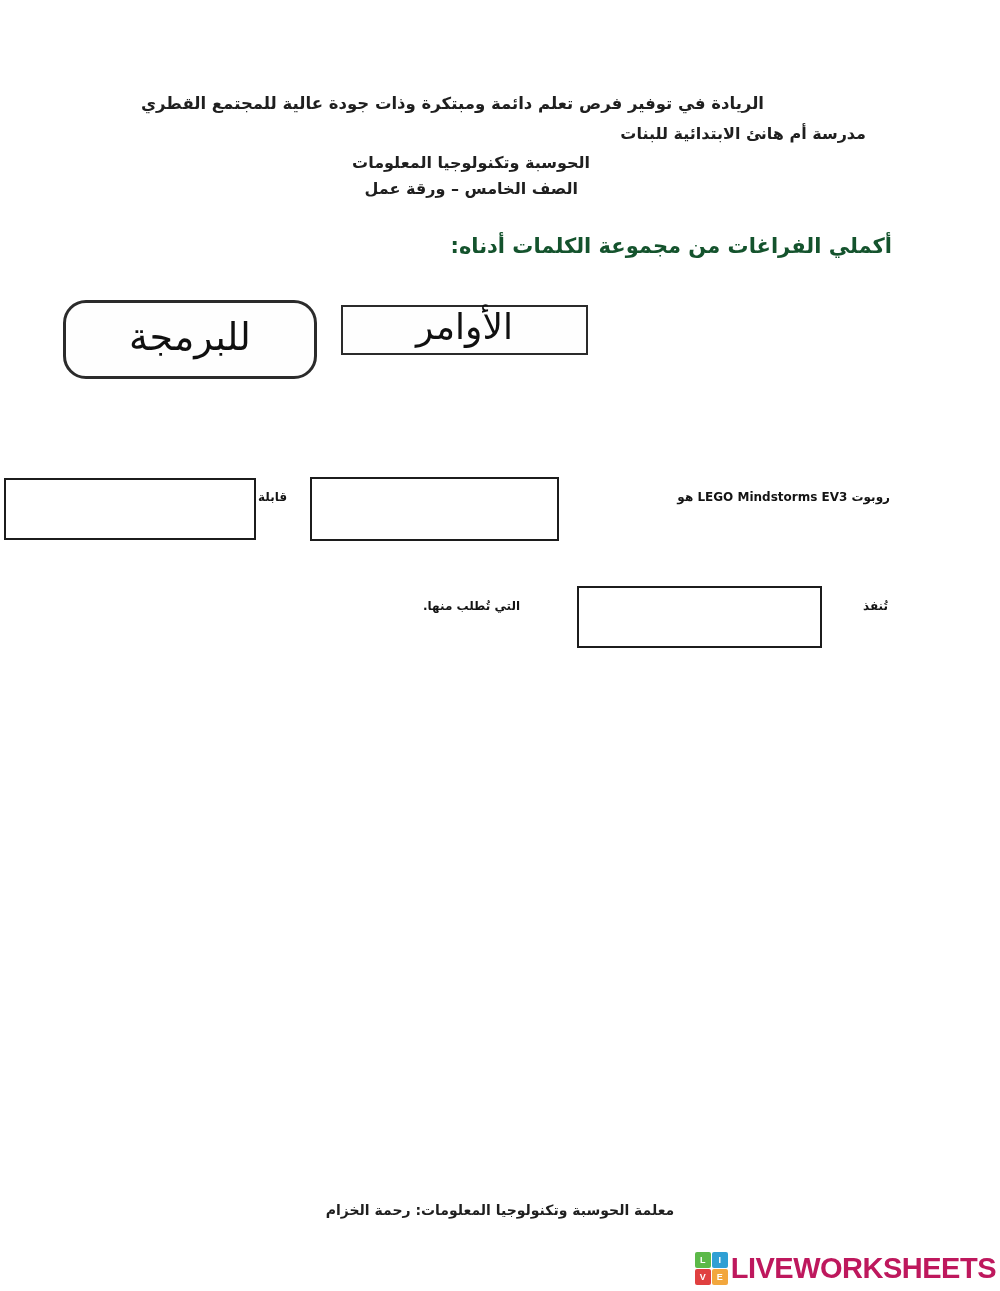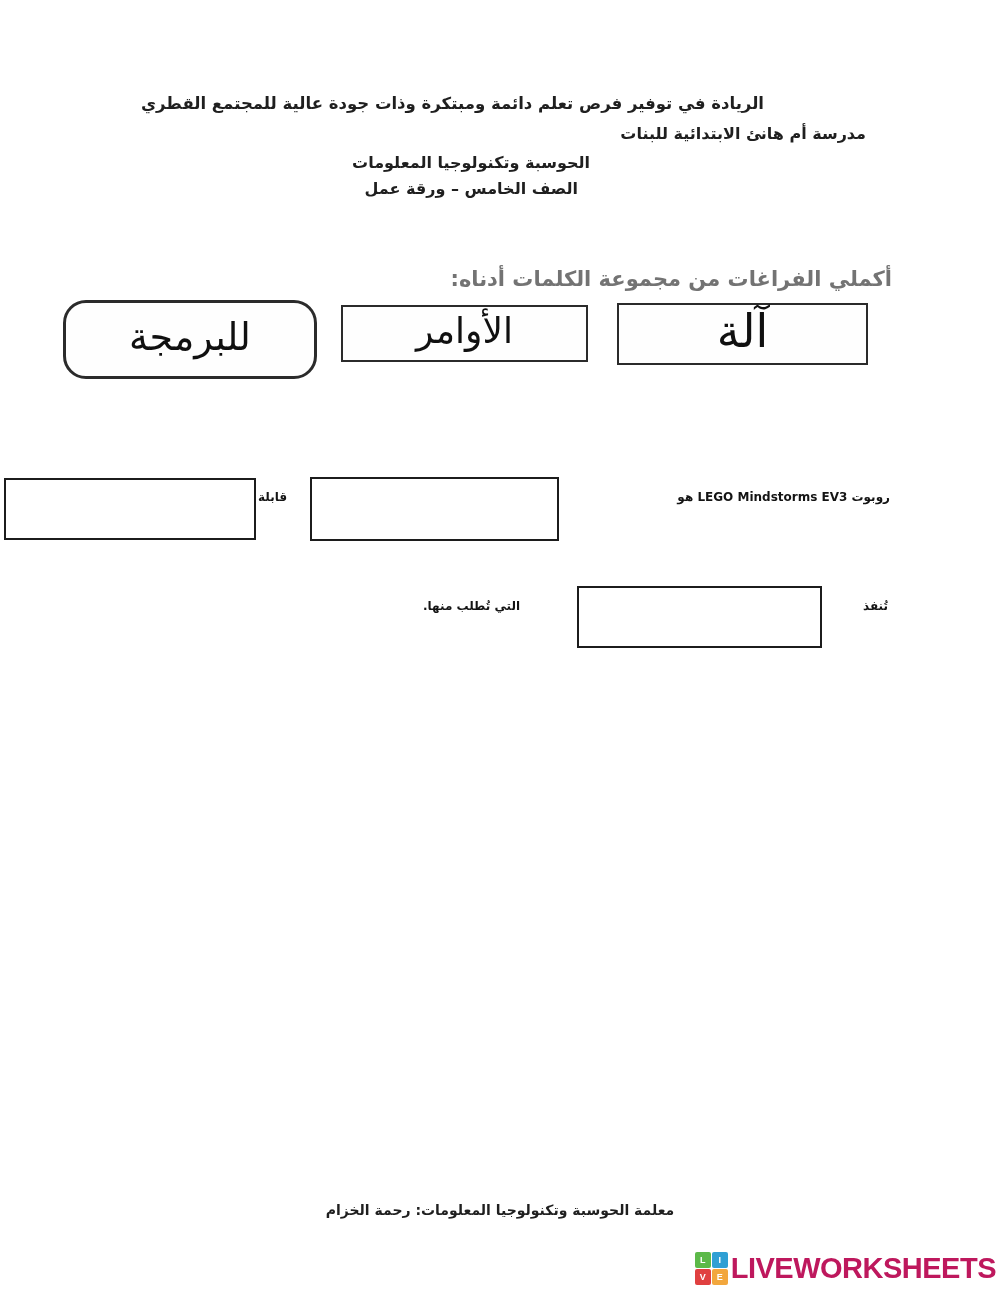--- a/index.html
+++ b/index.html
@@ -26,48 +26,48 @@
     margin-top: 36px;
   }
   .hdr.l1 { top: 57px;  right: 236px; font-size: 16.5px; }
   .hdr.l2 { top: 87px;  right: 134px; }
   .hdr.l3 { top: 116px; right: 410px; }
   .hdr.l4 { top: 142px; right: 422px; }
 
   
   .instruction {
     position: absolute;
-    top: 263px; right: 108px;
+    top: 230px; right: 108px;
     direction: rtl;
     font-weight: 700;
     font-size: 21px;
     line-height: 32px;
     white-space: nowrap;
-    color: #737373;
+    color: #14532d;
   }
 
   
   .wordbox {
     position: absolute;
     border: 2px solid #2b2b2b;
     background: #fefefe;
     display: flex;
     align-items: center;
     justify-content: center;
     direction: rtl;
   }
   .wordbox .word {
     font-weight: 400;
     color: #101010;
     line-height: 1;
     padding-bottom: 6px;
   }
   .wb-1 { left: 617px; top: 303px; width: 251px; height: 62px; }
   .wb-1 .word { font-size: 46px; }
-  .wb-2 { left: 341px; top: 305px; width: 247px; height: 57px; }
+  .wb-2 { left: 341px; top: 305px; width: 247px; height: 50px; }
   .wb-2 .word { font-size: 36px; }
   .wb-3 { left: 63px;  top: 300px; width: 254px; height: 79px; border-width: 3px; border-radius: 23px; }
   .wb-3 .word { font-size: 38px; }
 
   
   .stext {
     position: absolute;
     direction: rtl;
     font-weight: 700;
     font-size: 12px;
@@ -145,23 +145,20 @@
 
 <div class="page">
 
   <div class="hdr l1">الريادة في توفير فرص تعلم دائمة ومبتكرة وذات جودة عالية للمجتمع القطري</div>
   <div class="hdr l2">مدرسة أم هانئ الابتدائية للبنات</div>
   <div class="hdr l3">الحوسبة وتكنولوجيا المعلومات</div>
   <div class="hdr l4">الصف الخامس – ورقة عمل</div>
 
   <div class="instruction">أكملي الفراغات من مجموعة الكلمات أدناه:</div>
 
-  <div class="wordbox wb-1">
-    <span class="word">آلة</span>
-  </div>
   <div class="wordbox wb-2">
     <span class="word">الأوامر</span>
   </div>
   <div class="wordbox wb-3">
     <span class="word">للبرمجة</span>
   </div>
 
   <div class="stext s1-lead">روبوت LEGO Mindstorms EV3 هو</div>
   <input type="text" class="blank b1" value="" style="">
   <div class="stext s1-mid">قابلة</div>

